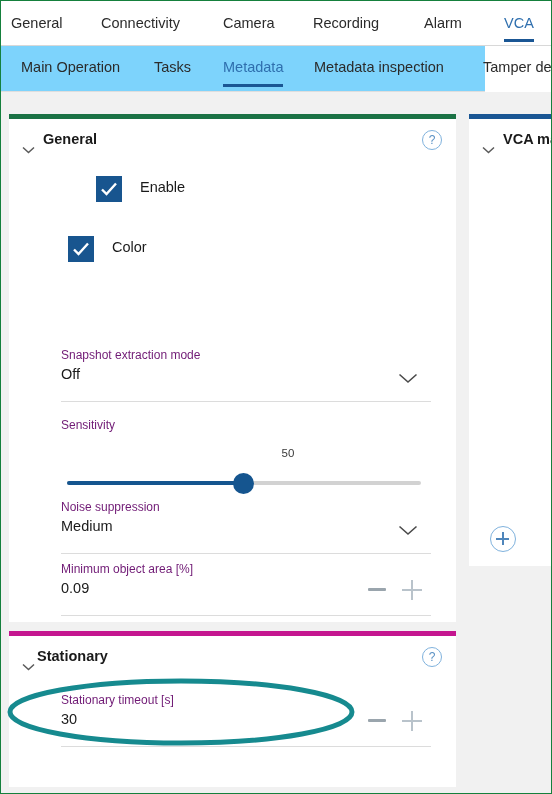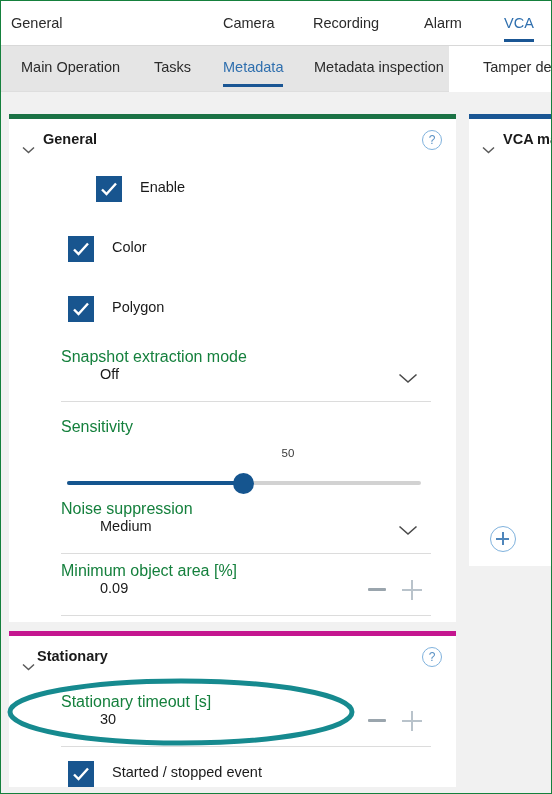--- a/index.html
+++ b/index.html
@@ -47,22 +47,22 @@
     position: absolute;
     left: 0; right: 0; bottom: 3px;
     height: 3px;
     background: #1a5694;
   }
 
   
   .tabbar-secondary {
     position: absolute;
     left: 0; top: 45px;
-    width: 448px; height: 45px;
-    background: #e5e5e5;
+    width: 484px; height: 45px;
+    background: #7dd3fc;
     border-bottom: 1px solid #dedede;
   }
   .tab-secondary {
     position: absolute;
     top: 0;
     height: 45px;
     line-height: 42px;
     font-size: 14.5px;
     color: #2b2b2b;
     white-space: nowrap;
@@ -148,31 +148,30 @@
 
   
   .field {
     position: absolute;
     border-bottom: 1px solid #dcdcdc;
     box-sizing: border-box;
   }
   .field-label {
     position: absolute;
     left: 0; top: 0;
-    font-size: 16px;
-    color: #15803d;
+    font-size: 12px;
+    color: #701a75;
     white-space: nowrap;
   }
   .field-value {
     position: absolute;
     left: 0; top: 18px;
     font-size: 14.5px;
     color: #1a1a1a;
     white-space: nowrap;
-    margin-left: 39px;
   }
 
   .select-caret {
     position: absolute;
     width: 20px; height: 11px;
     cursor: pointer;
   }
 
   .stepper-minus, .stepper-plus {
     position: absolute;
@@ -256,20 +255,23 @@
 </style>
 </head>
 <body>
 
 <div id="frame">
 
   <div class="tabbar-primary">
     <div class="tab-primary" style="left:10px;">
       <span>General</span>
     </div>
+    <div class="tab-primary" style="left:100px;">
+      <span>Connectivity</span>
+    </div>
     <div class="tab-primary" style="left:222px;">
       <span>Camera</span>
     </div>
     <div class="tab-primary" style="left:312px;">
       <span>Recording</span>
     </div>
     <div class="tab-primary" style="left:423px;">
       <span>Alarm</span>
     </div>
     <div class="tab-primary active" style="left:503px;">
@@ -323,28 +325,20 @@
 
     <div class="cb-row" style="left:59px; top:122px; width:260px;padding-left:16px;">
       <span class="checkbox">
         <svg width="26" height="26" viewBox="0 0 26 26">
             <path d="M6 13.5 L10.5 18 L20 7.5" stroke="#ffffff" stroke-width="2.4" fill="none"></path>
           </svg>
       </span>
       <span class="cb-label">Color</span>
     </div>
 
-    <div class="cb-row" style="left:59px; top:182px; width:260px;">
-      <span class="checkbox">
-        <svg width="26" height="26" viewBox="0 0 26 26">
-            <path d="M6 13.5 L10.5 18 L20 7.5" stroke="#ffffff" stroke-width="2.4" fill="none"></path>
-          </svg>
-      </span>
-      <span class="cb-label">Polygon</span>
-    </div>
 
     <div class="field" style="left:52px; top:234px; width:370px; height:54px;">
       <span class="field-label">Snapshot extraction mode</span>
       <span class="field-value">Off</span>
       <span class="select-caret" style="left:337px; top:22px;">
         <svg width="20" height="11" viewBox="0 0 20 11">
             <path d="M1.5 1.5 L10 9 L18.5 1.5" stroke="#4a4a4a" stroke-width="1.6" fill="none"></path>
           </svg>
       </span>
     </div>
@@ -396,28 +390,20 @@
     <div class="field" style="left:52px; top:62px; width:370px; height:54px;">
       <span class="field-label">Stationary timeout [s]</span>
       <span class="field-value">30</span>
       <span class="stepper-minus" style="left:307px; top:26px;"></span>
       <span class="stepper-plus" style="left:341px; top:18px;">
         <span class="stepper-plus-h"></span>
           <span class="stepper-plus-v"></span>
       </span>
     </div>
 
-    <div class="cb-row" style="left:59px; top:130px; width:300px;">
-      <span class="checkbox">
-        <svg width="26" height="26" viewBox="0 0 26 26">
-            <path d="M6 13.5 L10.5 18 L20 7.5" stroke="#ffffff" stroke-width="2.4" fill="none"></path>
-          </svg>
-      </span>
-      <span class="cb-label">Started / stopped event</span>
-    </div>
   </div>
 
   <div class="card" style="left:468px; top:113px; width:110px; height:452px;">
     <div class="card-accent" style="background:#1a5694;"></div>
 
     <div class="card-header">
       <span class="chevron-caret" style="left:13px; top:21px;">
         <svg width="13" height="8" viewBox="0 0 13 8">
             <path d="M1 1.5 L6.5 6.5 L12 1.5" stroke="#5a5a5a" stroke-width="1.5" fill="none"></path>
           </svg>

